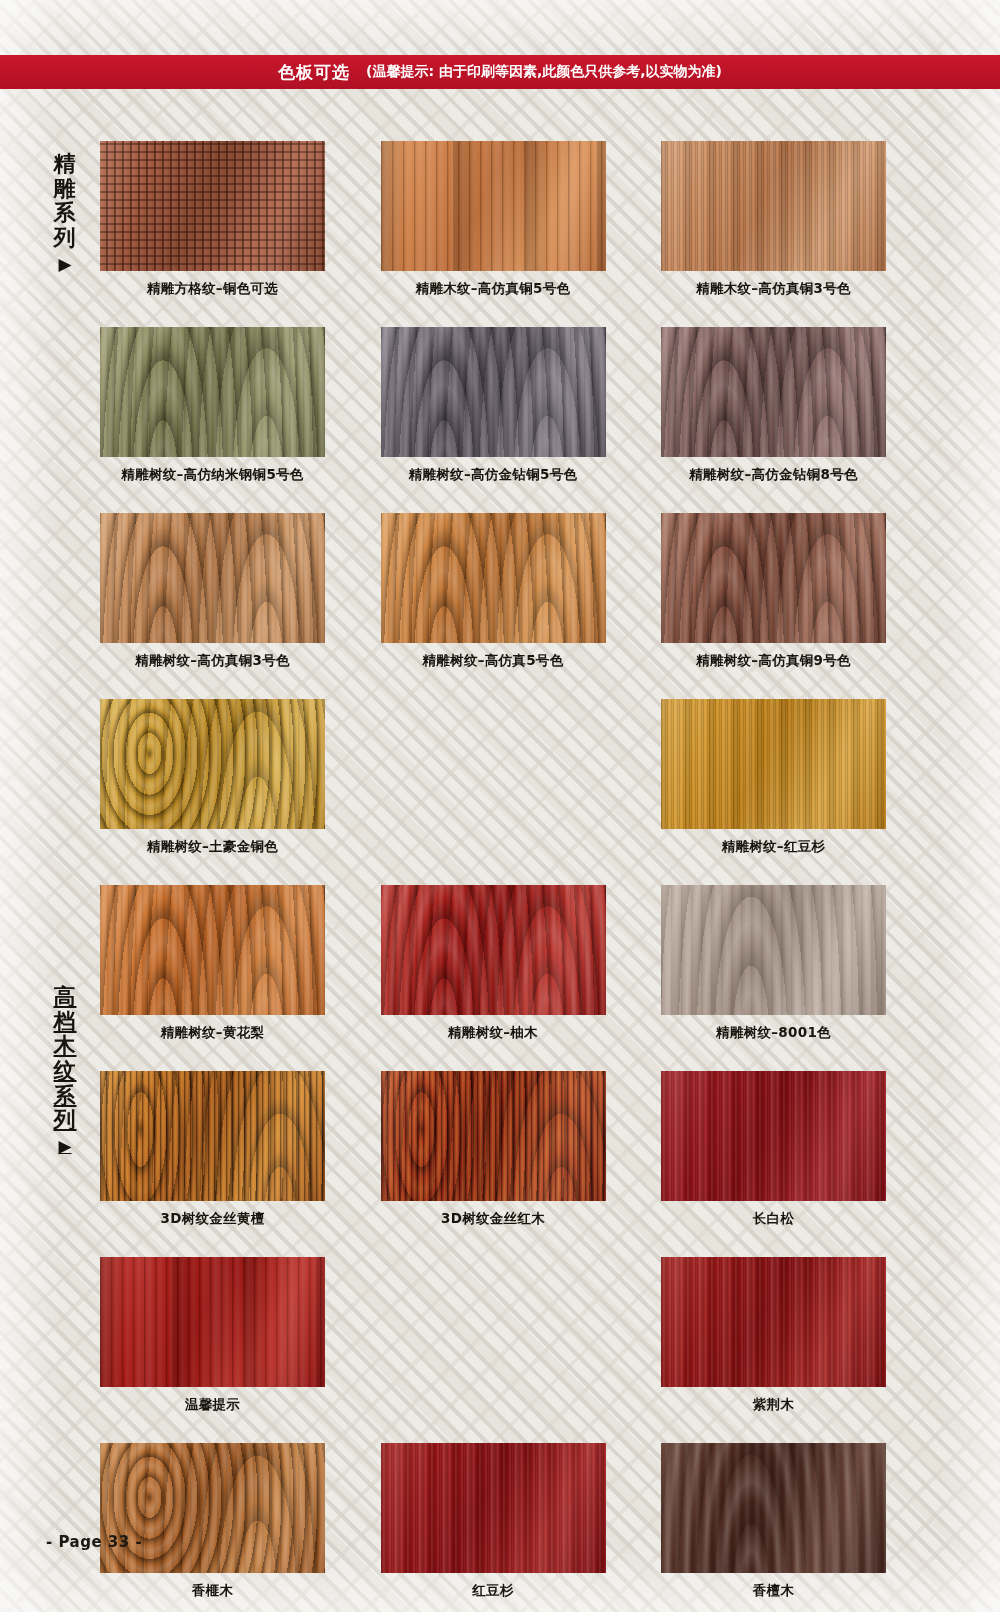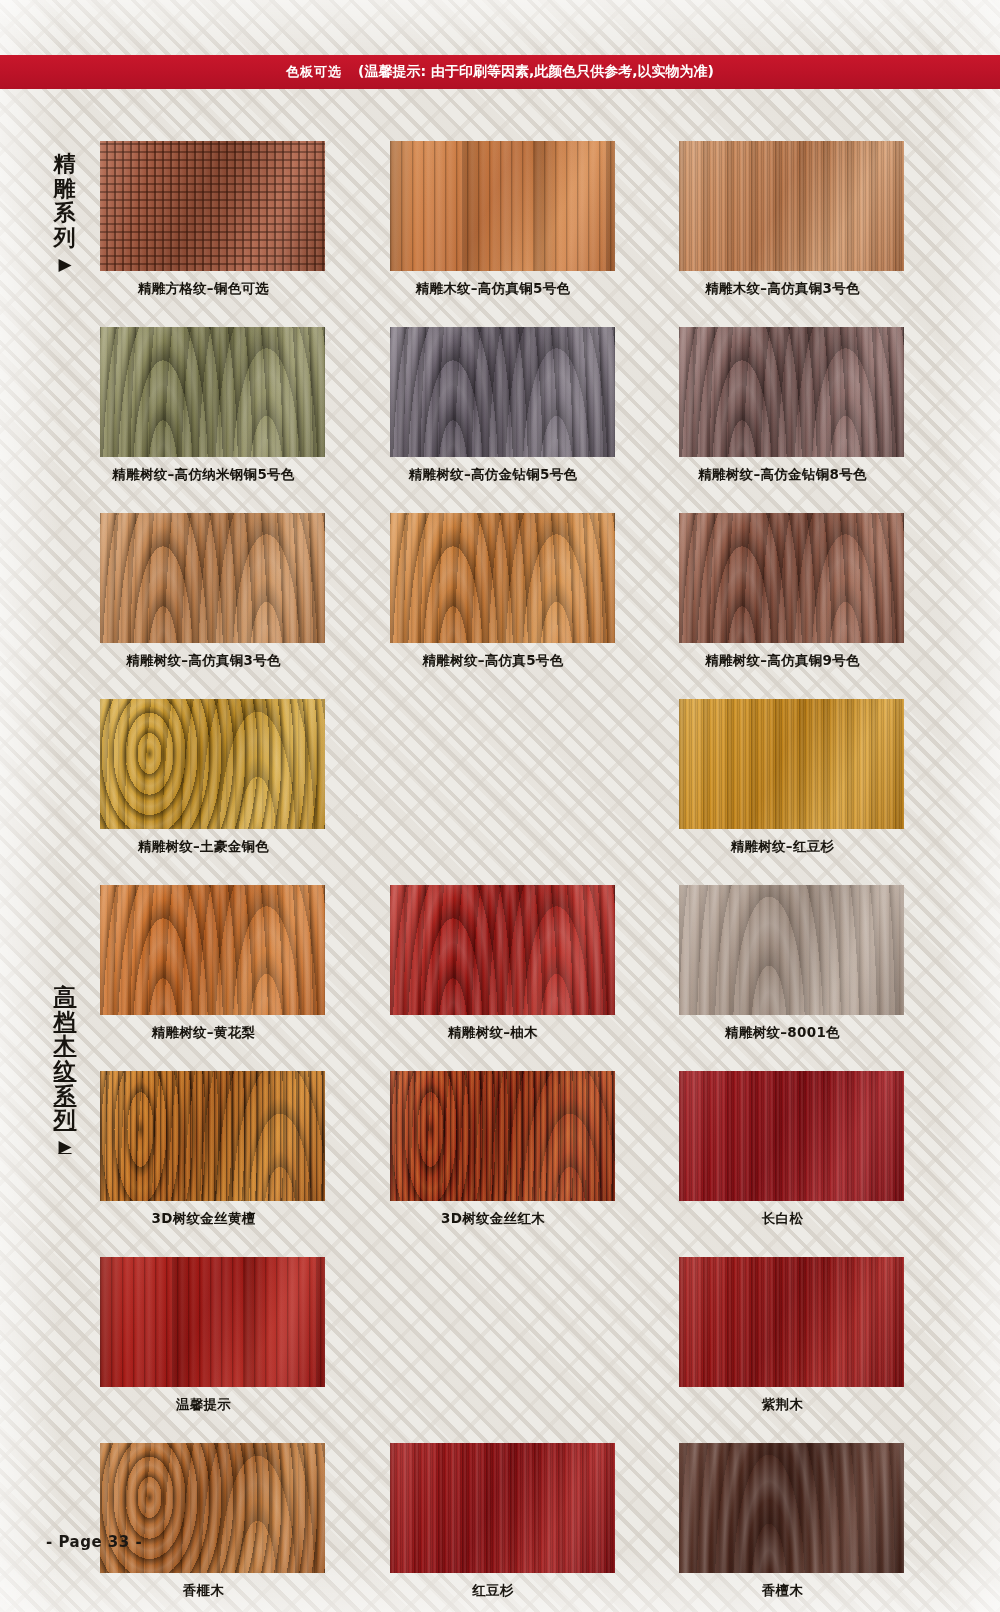--- a/index.html
+++ b/index.html
@@ -56,21 +56,21 @@
     width: 1000px;
     height: 34px;
     background: linear-gradient(to bottom, #c8172b 0%, #bd1328 50%, #b01024 100%);
     display: flex;
     align-items: center;
     justify-content: center;
     color: #ffffff;
     white-space: nowrap;
   }
   .banner-title {
-    font-size: 13px;
+    font-size: 17px;
     font-weight: bold;
     letter-spacing: 1px;
   }
   .banner-note {
     font-size: 14px;
     font-weight: bold;
     margin-left: 16px;
     letter-spacing: 0px;
   }
 
@@ -103,21 +103,21 @@
     left: 100px;
     top: 141px;
     width: 786px;
   }
   .row {
     display: flex;
     justify-content: space-between;
     margin-bottom: 29px;
   }
   .cell {
-    width: 207px;
+    width: 225px;
   }
   .swatch {
     width: 225px;
     height: 130px;
     position: relative;
     overflow: hidden;
     box-shadow: 0 0 0 0 rgba(0,0,0,0);
   }
   .swatch .grain {
     position: absolute;

